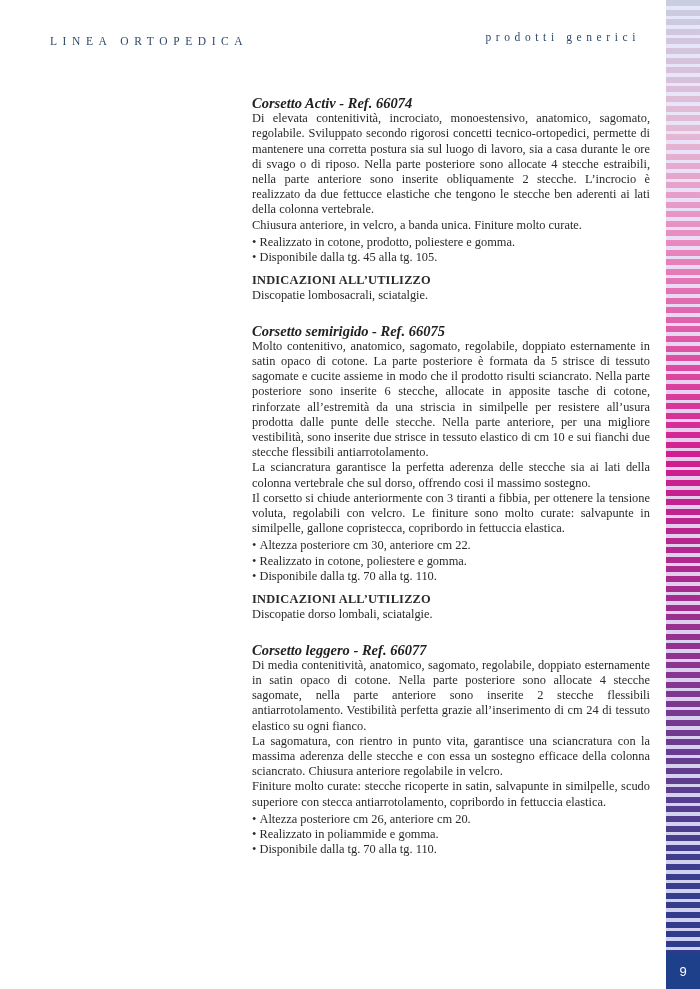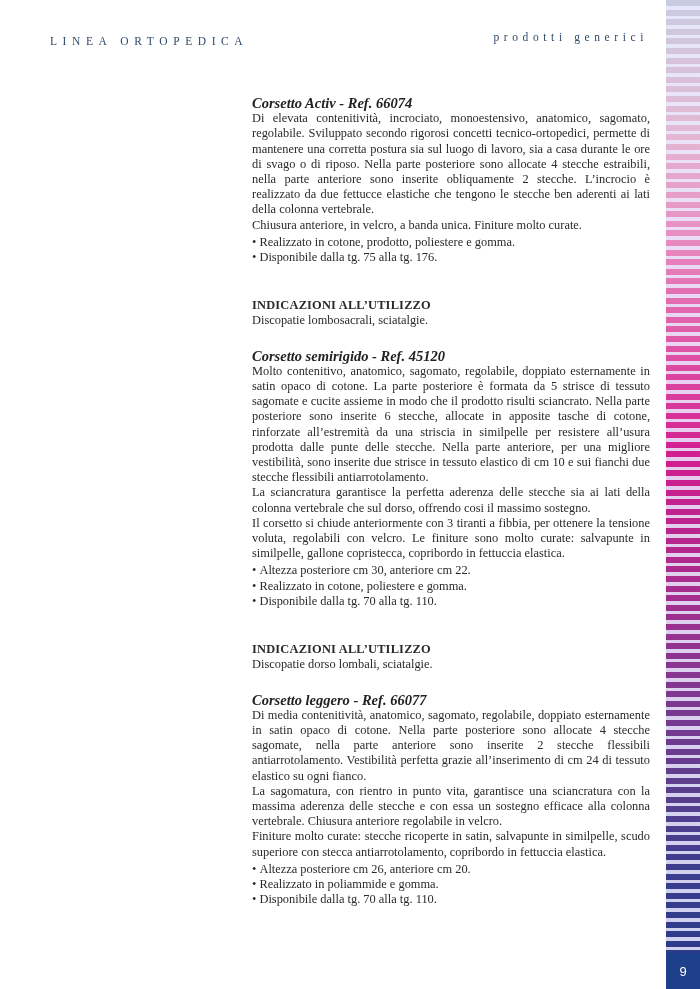--- a/index.html
+++ b/index.html
@@ -7,21 +7,21 @@
     width: 700px; height: 989px; position: relative; overflow: hidden;
     background: #ffffff;
     font-family: "Liberation Serif", "DejaVu Serif", serif;
     color: #2a2a2a;
   }
   .header-left {
     position: absolute; left: 50px; top: 35px;
     font-size: 11.5px; letter-spacing: 5.6px; color: #2f4a6b;
   }
   .header-right {
-    position: absolute; right: 52px; top: 31px;
+    position: absolute; right: 60px; top: 31px;
     font-size: 11.5px; letter-spacing: 4.6px; color: #2f4a6b;
   }
   .stripe-band {
     position: absolute; left: 666px; top: 0; width: 34px; height: 953px;
     background:
       repeating-linear-gradient(to bottom,
         rgba(255,255,255,0) 0px, rgba(255,255,255,0) 6px,
         rgba(235,235,255,0.85) 6px, rgba(235,235,255,0.85) 9.6px),
       linear-gradient(to bottom,
         #c9cde0 0%, #e4b8d4 14%, #e88cc0 25%, #e05ba8 35%,
@@ -47,21 +47,21 @@
     font-size: 12.4px; line-height: 15.2px;
   }
   .product-title {
     font-weight: bold; font-style: italic; margin: 0; color: #222;
   }
   .desc { margin: 0; text-align: justify; }
   .desc p { margin: 0; }
   .bullets { list-style: none; padding: 0; margin: 2px 0 0 0; }
   .bullets li { margin: 0; }
   .bullets li::before { content: "\2022\00a0"; }
-  .ind-title { font-weight: bold; margin: 33px 0 0 0; letter-spacing: 0.2px; }
+  .ind-title { font-weight: bold; margin: 8px 0 0 0; letter-spacing: 0.2px; }
   .ind-text { margin: 0; }
   .section { margin-bottom: 20px; }
 </style>
 </head>
 <body>
 
 <div class="header-left">LINEA ORTOPEDICA</div>
 <div class="header-right">prodotti generici</div>
 
 <div class="stripe-fade"></div>
@@ -70,47 +70,47 @@
 <div class="content">
 
   <div class="section">
     <h3 class="product-title">Corsetto Activ - Ref. 66074</h3>
     <div class="desc">
       <p>Di elevata contenitività, incrociato, monoestensivo, anatomico, sagomato, regolabile. Sviluppato secondo rigorosi concetti tecnico-ortopedici, permette di mantenere una corretta postura sia sul luogo di lavoro, sia a casa durante le ore di svago o di riposo. Nella parte posteriore sono allocate 4 stecche estraibili, nella parte anteriore sono inserite obliquamente 2 stecche. L’incrocio è realizzato da due fettucce elastiche che tengono le stecche ben aderenti ai lati della colonna vertebrale.</p>
       <p>Chiusura anteriore, in velcro, a banda unica. Finiture molto curate.</p>
     </div>
     <ul class="bullets">
       <li>Realizzato in cotone, prodotto, poliestere e gomma.</li>
-      <li>Disponibile dalla tg. 75 alla tg. 176.</li>
+      <li>Disponibile dalla tg. 45 alla tg. 105.</li>
     </ul>
     <div class="ind-title">INDICAZIONI ALL’UTILIZZO</div>
     <div class="ind-text">Discopatie lombosacrali, sciatalgie.</div>
   </div>
 
   <div class="section">
-    <h3 class="product-title">Corsetto semirigido - Ref. 45120</h3>
+    <h3 class="product-title">Corsetto semirigido - Ref. 66075</h3>
     <div class="desc">
       <p>Molto contenitivo, anatomico, sagomato, regolabile, doppiato esternamente in satin opaco di cotone. La parte posteriore è formata da 5 strisce di tessuto sagomate e cucite assieme in modo che il prodotto risulti sciancrato. Nella parte posteriore sono inserite 6 stecche, allocate in apposite tasche di cotone, rinforzate all’estremità da una striscia in similpelle per resistere all’usura prodotta dalle punte delle stecche. Nella parte anteriore, per una migliore vestibilità, sono inserite due strisce in tessuto elastico di cm 10 e sui fianchi due stecche flessibili antiarrotolamento.</p>
       <p>La sciancratura garantisce la perfetta aderenza delle stecche sia ai lati della colonna vertebrale che sul dorso, offrendo cosi il massimo sostegno.</p>
       <p>Il corsetto si chiude anteriormente con 3 tiranti a fibbia, per ottenere la tensione voluta, regolabili con velcro. Le finiture sono molto curate: salvapunte in similpelle, gallone copristecca, copribordo in fettuccia elastica.</p>
     </div>
     <ul class="bullets">
       <li>Altezza posteriore cm 30, anteriore cm 22.</li>
       <li>Realizzato in cotone, poliestere e gomma.</li>
       <li>Disponibile dalla tg. 70 alla tg. 110.</li>
     </ul>
     <div class="ind-title">INDICAZIONI ALL’UTILIZZO</div>
     <div class="ind-text">Discopatie dorso lombali, sciatalgie.</div>
   </div>
 
   <div class="section">
     <h3 class="product-title">Corsetto leggero - Ref. 66077</h3>
     <div class="desc">
       <p>Di media contenitività, anatomico, sagomato, regolabile, doppiato esternamente in satin opaco di cotone. Nella parte posteriore sono allocate 4 stecche sagomate, nella parte anteriore sono inserite 2 stecche flessibili antiarrotolamento. Vestibilità perfetta grazie all’inserimento di cm 24 di tessuto elastico su ogni fianco.</p>
-      <p>La sagomatura, con rientro in punto vita, garantisce una sciancratura con la massima aderenza delle stecche e con essa un sostegno efficace alla colonna vertebrale. Chiusura anteriore regolabile in velcro.</p>
+      <p>La sagomatura, con rientro in punto vita, garantisce una sciancratura con la massima aderenza delle stecche e con essa un sostegno efficace della colonna sciancrato. Chiusura anteriore regolabile in velcro.</p>
       <p>Finiture molto curate: stecche ricoperte in satin, salvapunte in similpelle, scudo superiore con stecca antiarrotolamento, copribordo in fettuccia elastica.</p>
     </div>
     <ul class="bullets">
       <li>Altezza posteriore cm 26, anteriore cm 20.</li>
       <li>Realizzato in poliammide e gomma.</li>
       <li>Disponibile dalla tg. 70 alla tg. 110.</li>
     </ul>
   </div>
 
 </div>

